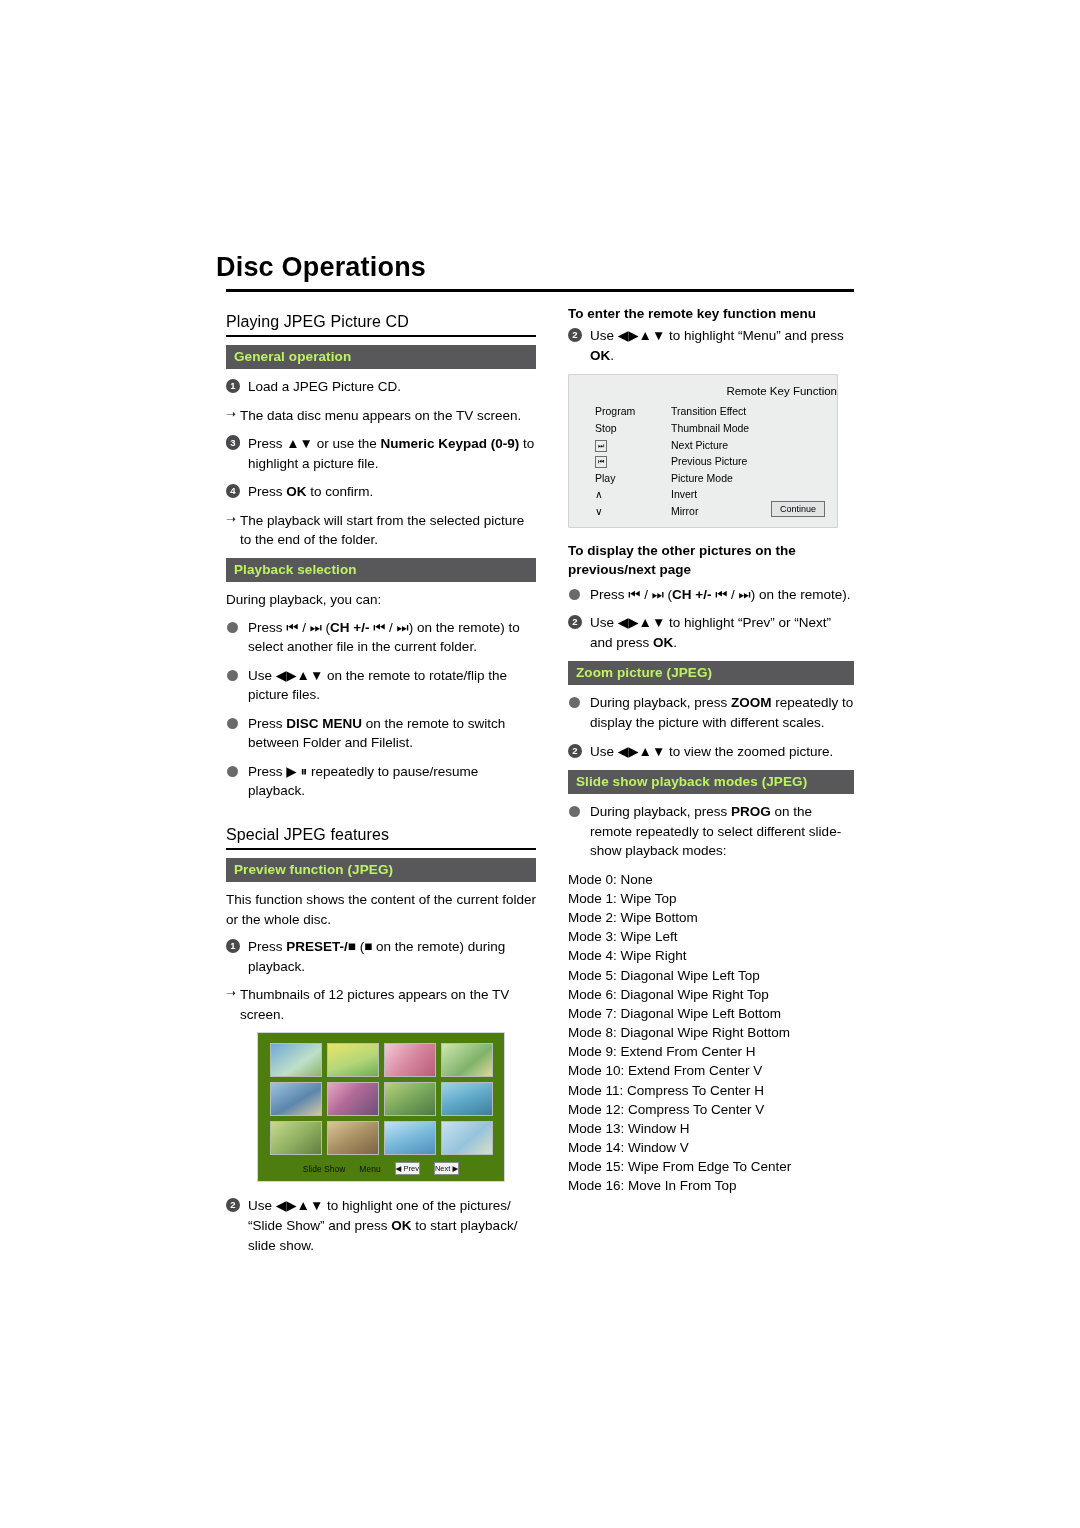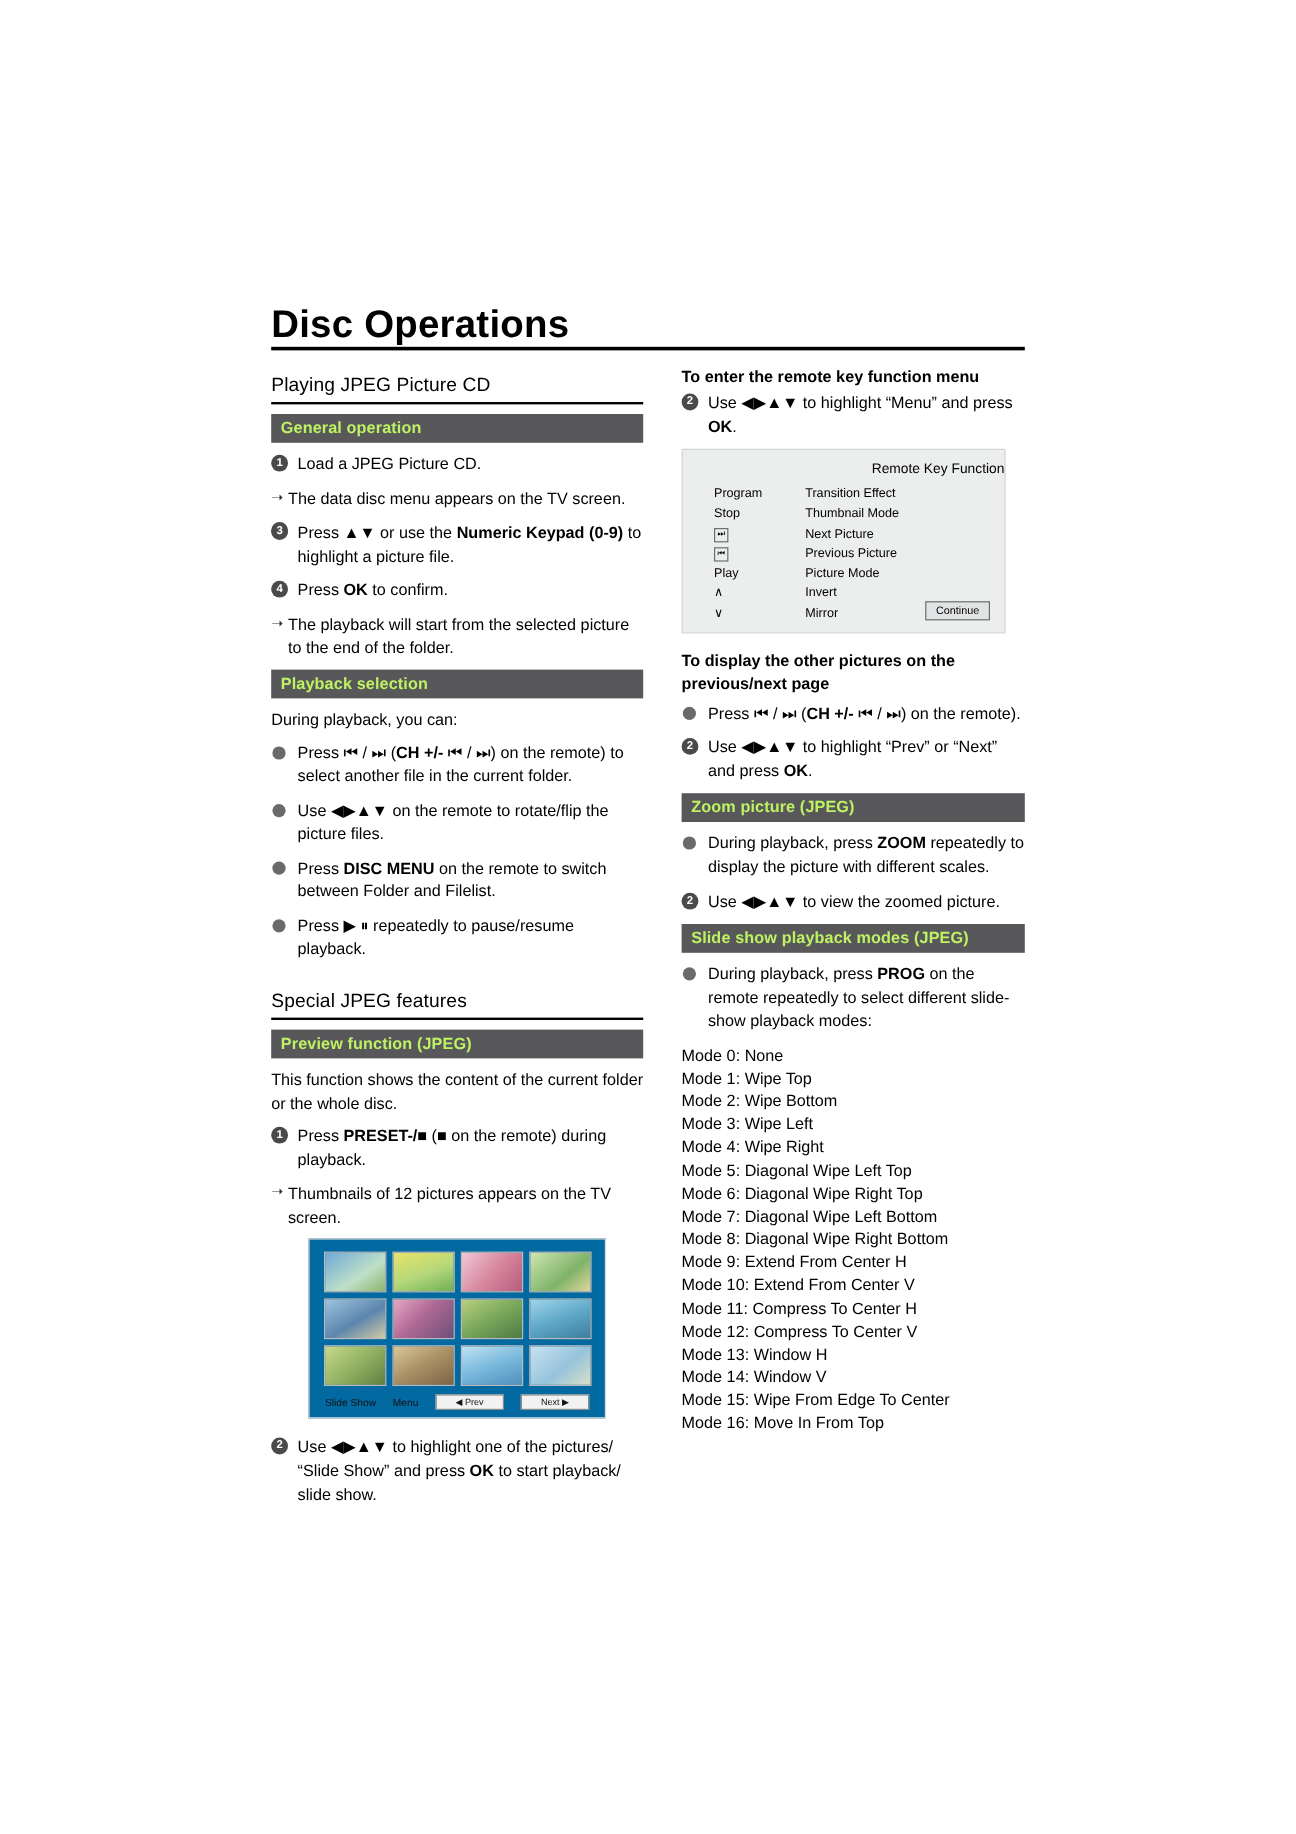--- a/index.html
+++ b/index.html
@@ -17,23 +17,23 @@
   }
   .page {
     position: absolute;
     left: 0; top: 0;
     width: 1080px;
     height: 1528px;
   }
   
   .doc-title {
     position: absolute;
-    left: 226px;
+    left: 216px;
     top: 252px;
-    font-size: 32px;
+    font-size: 27px;
     font-weight: bold;
     letter-spacing: 0.2px;
   }
   .title-rule {
     position: absolute;
     left: 226px;
     top: 289px;
     width: 628px;
     height: 3px;
     background: #000;
@@ -179,21 +179,21 @@
     border: 1px solid #6d6e70;
     background: #e2e3e4;
     font-size: 9px;
     padding: 2px 8px;
   }
   
   .tv-box {
     margin: 4px auto 10px auto;
     width: 246px;
     height: 148px;
-    background: #0369a1;
+    background: #4d7c0f;
     border: 1px solid #d4d5d6;
     position: relative;
   }
   .thumb-grid {
     position: absolute;
     left: 12px;
     top: 10px;
     width: 222px;
     display: grid;
     grid-template-columns: repeat(4, 50px);
@@ -213,21 +213,21 @@
     bottom: 6px;
     display: flex;
     justify-content: center;
     gap: 14px;
     font-size: 8.5px;
     color: #111;
     align-items: center;
   }
   .tv-bottom .navbtn {
     border: 1px solid #8a8b8c;
-    padding: 1px 16px;
+    padding: 1px 0;
     background: #f2f2f2;
     font-size: 7.5px;
   }
   
   .modes {
     font-size: 13.5px;
     line-height: 1.42;
     margin-left: 0;
   }
   .modes div { margin-bottom: 0px; }

